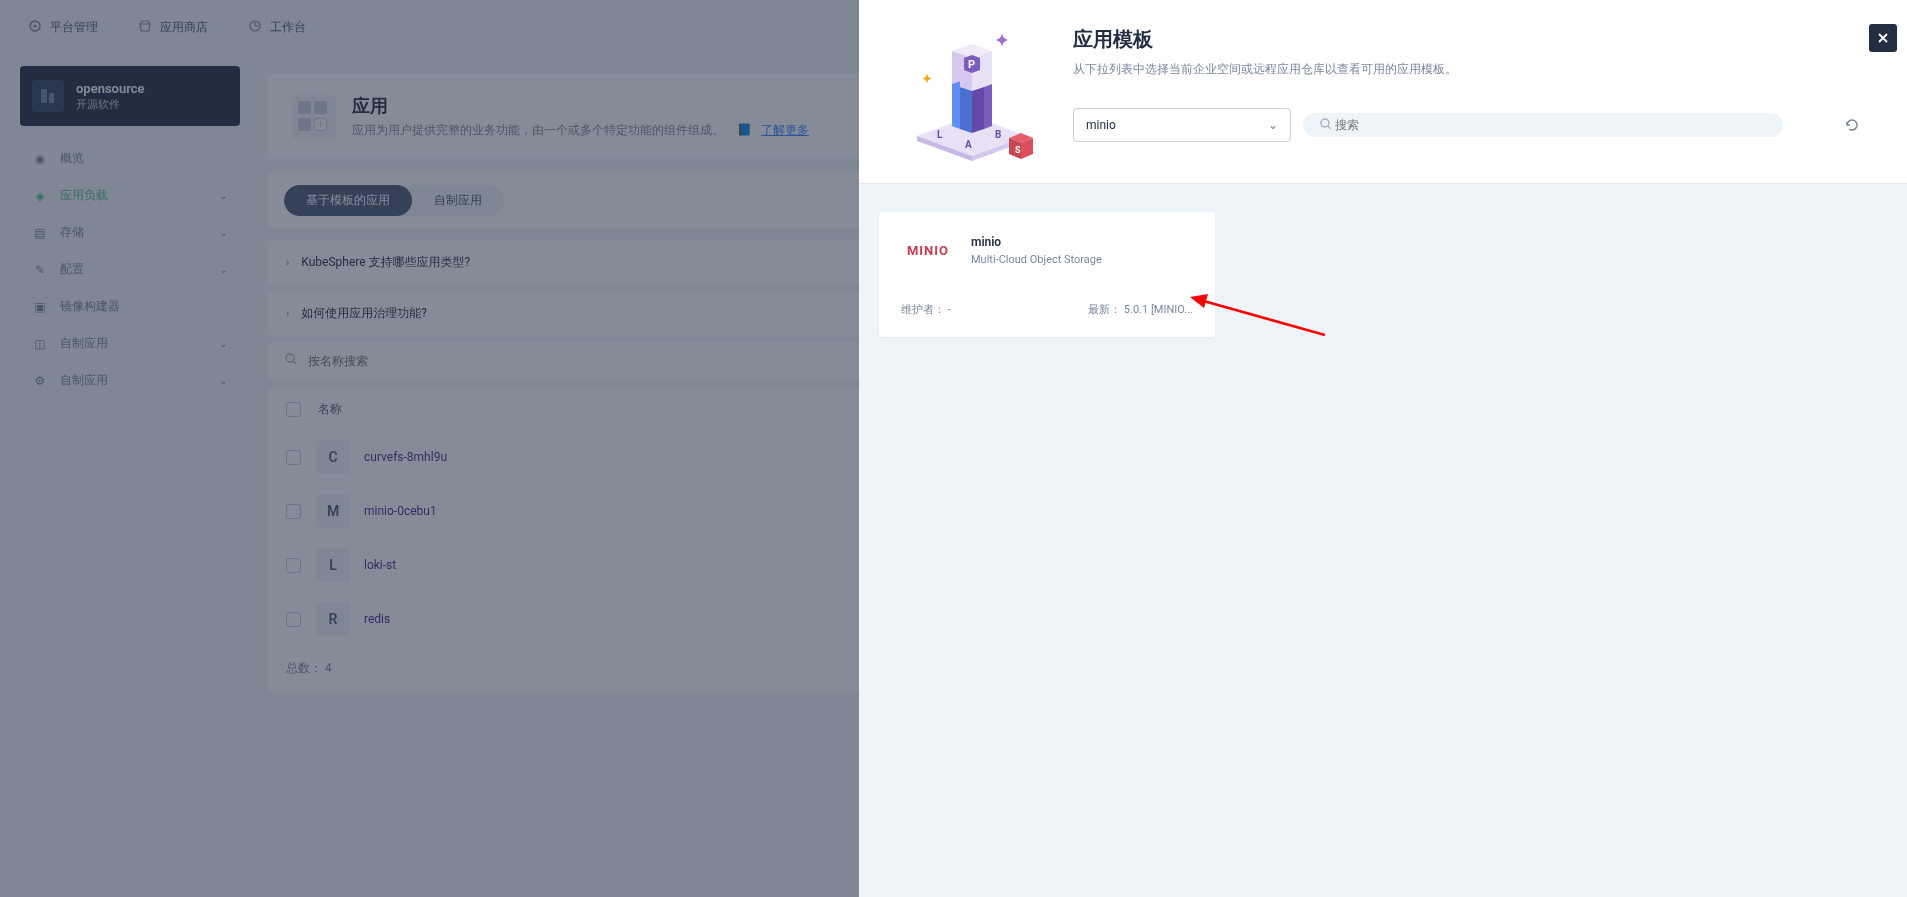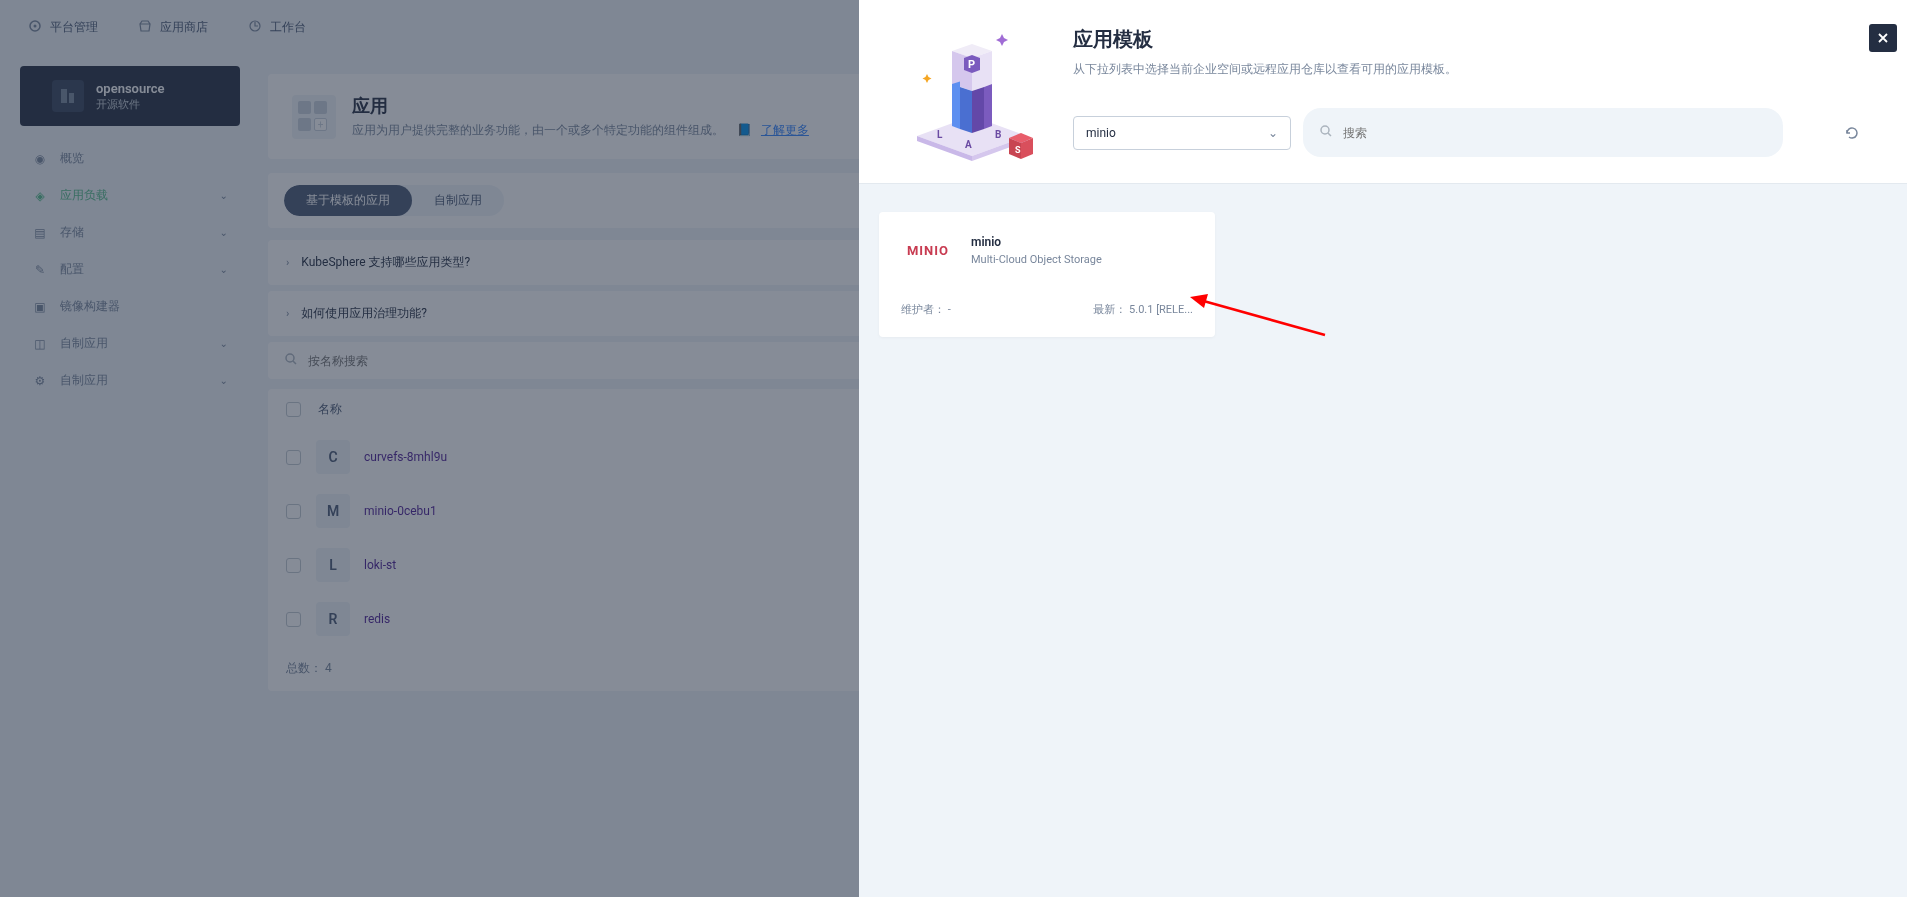--- a/index.html
+++ b/index.html
@@ -5,21 +5,21 @@
 * { margin:0; padding:0; box-sizing:border-box; font-family:-apple-system,BlinkMacSystemFont,"Segoe UI",Roboto,"Helvetica Neue",Arial,sans-serif; }
 body { background:#eff4f9; font-size:12px; color:#242e42; overflow:hidden; width:1907px; height:897px; position:relative; }
 
 .topbar { height:54px; display:flex; align-items:center; padding:0 28px; gap:40px; }
 .topbar-item { display:flex; gap:8px; color:#4a5974; font-size:12px; }
 .topbar-icon { width:14px; height:14px; display:flex; align-items:center; justify-content:center; }
 
 .main-wrap { display:flex; height:calc(100% - 54px); }
 
 .sidebar { width:260px; padding:12px 20px; }
-.project-card { background:#242e42; color:#fff; border-radius:4px; padding:14px 32px; display:flex; align-items:center; gap:12px; margin-bottom:14px; }
+.project-card { background:#242e42; color:#fff; border-radius:4px; padding:14px 12px; display:flex; align-items:center; gap:12px; margin-bottom:14px; }
 .project-icon { width:32px; height:32px; background:#36435c; border-radius:4px; display:flex; align-items:center; justify-content:center; }
 .project-name { font-size:13px; font-weight:600; }
 .project-sub { font-size:11px; color:#c1c9d1; margin-top:1px; }
 
 .nav-item { display:flex; align-items:center; padding:10px 12px; color:#79879c; font-size:12px; gap:12px; cursor:pointer; border-radius:4px; }
 .nav-item.active { color:#55bc8a; }
 .nav-icon { width:16px; height:16px; display:flex; align-items:center; justify-content:center; }
 .nav-chevron { margin-left:auto; font-size:10px; color:#79879c; }
 
 .content { flex:1; padding:20px 28px 20px 8px; }
@@ -55,21 +55,21 @@
 
 .overlay { position:absolute; inset:0; background:rgba(35,45,65,0.55); }
 .panel { position:absolute; right:0; top:0; bottom:0; width:1048px; background:#fff; display:flex; flex-direction:column; }
 .panel-scroll { flex:1; overflow:auto; background:#eff4f9; }
 .panel-head { background:#fff; padding:26px 38px 22px; position:relative; display:flex; gap:26px; border-bottom:1px solid #e3e9ef; }
 .hero-illustration { width:150px; height:135px; position:relative; }
 .panel-title { font-size:20px; font-weight:600; color:#242e42; margin-bottom:8px; }
 .panel-sub { font-size:12px; color:#79879c; }
 .panel-controls { display:flex; gap:12px; margin-top:30px; align-items:center; }
 .select-box { border:1px solid #c7d0db; border-radius:4px; width:218px; height:34px; display:flex; align-items:center; padding:0 12px; font-size:12px; color:#242e42; justify-content:space-between; background:#fff; }
-.search-box { border:0; background:#eff4f9; border-radius:18px; width:480px; height:49px; display:flex; align-items:center; padding:0 16px; gap:10px; color:#79879c; }
+.search-box { border:0; background:#eff4f9; border-radius:18px; width:480px; height:24px; display:flex; align-items:center; padding:0 16px; gap:2px; color:#79879c; }
 .search-box input { border:0; outline:0; background:transparent; font-size:12px; flex:1; }
 .refresh-btn { width:34px; height:34px; display:flex; align-items:center; justify-content:center; color:#79879c; margin-left:auto; }
 .close-btn { position:absolute; right:-1px; top:12px; width:28px; height:28px; background:#242e42; color:#fff; display:flex; align-items:center; justify-content:center; border-radius:3px; cursor:pointer; font-size:14px; }
 .close-btn { position:fixed; right:10px; top:24px; }
 
 .app-grid { padding:28px 20px; }
 .app-card { background:#fff; border-radius:4px; padding:20px 22px; width:336px; box-shadow:0 1px 3px rgba(0,0,0,0.04); }
 .app-card-top { display:flex; gap:16px; align-items:center; margin-bottom:34px; }
 .app-logo { width:54px; height:36px; display:flex; align-items:center; justify-content:center; }
 .app-logo-text { color:#c83b51; font-weight:700; font-size:13px; letter-spacing:1px; }
@@ -333,21 +333,21 @@
             <div class="app-desc">Multi-Cloud Object Storage</div>
           </div>
         </div>
         <div class="app-meta">
           <span>
             <span>维护者：</span>
             <span>-</span>
           </span>
           <span>
             <span>最新：</span>
-            <span>5.0.1 [RELE...</span>
+            <span>5.0.1 [MINIO...</span>
           </span>
         </div>
       </div>
     </div>
   </div>
 </div>
 
 <div class="close-btn">
   <svg width="12" height="12" viewBox="0 0 12 12">
       <path d="M2 2 L10 10 M10 2 L2 10" stroke="#fff" stroke-width="1.8"></path>

